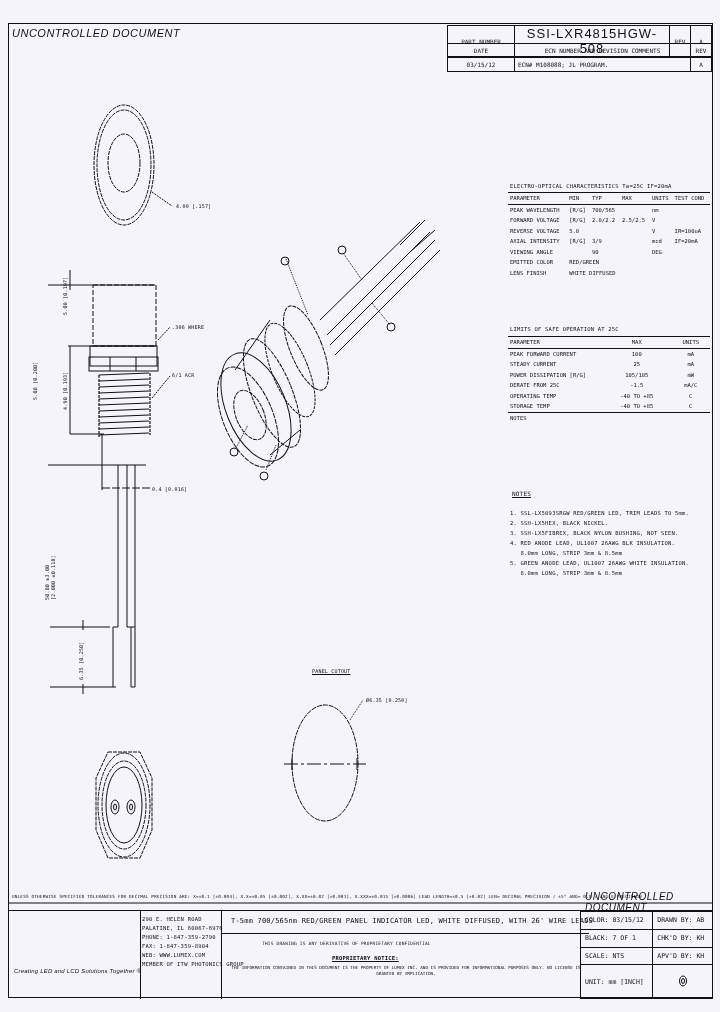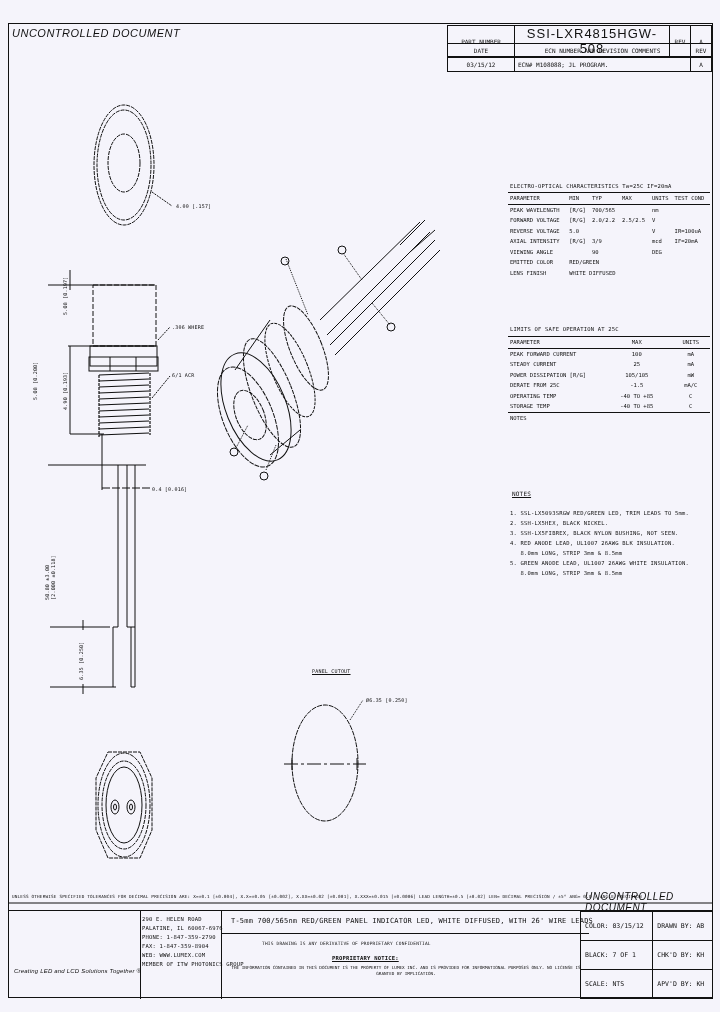--- a/index.html
+++ b/index.html
@@ -307,15 +307,26 @@
       <td><span>DRAWN BY:</span> <span>AB</span></td>
     </tr>
     <tr>
       <td><span>BLACK:</span> <span>7 OF 1</span></td>
       <td><span>CHK'D BY:</span> <span>KH</span></td>
     </tr>
     <tr>
       <td><span>SCALE:</span> <span>NTS</span></td>
       <td><span>APV'D BY:</span> <span>KH</span></td>
     </tr>
+    <tr>
+      <td><span>UNIT:</span> <span>mm [INCH]</span></td>
+      <td style="text-align:center;">
+        <svg width="14" height="14" style="position:static;" viewBox="0 0 14 14">
+              <g fill="none" stroke="#111">
+                <ellipse cx="7" cy="7" rx="3.5" ry="5"></ellipse>
+                <ellipse cx="7" cy="7" rx="1.5" ry="2.5"></ellipse>
+              </g>
+            </svg>
+      </td>
+    </tr>
   </tbody>
     </table>
 </div>
 
 </body></html>

